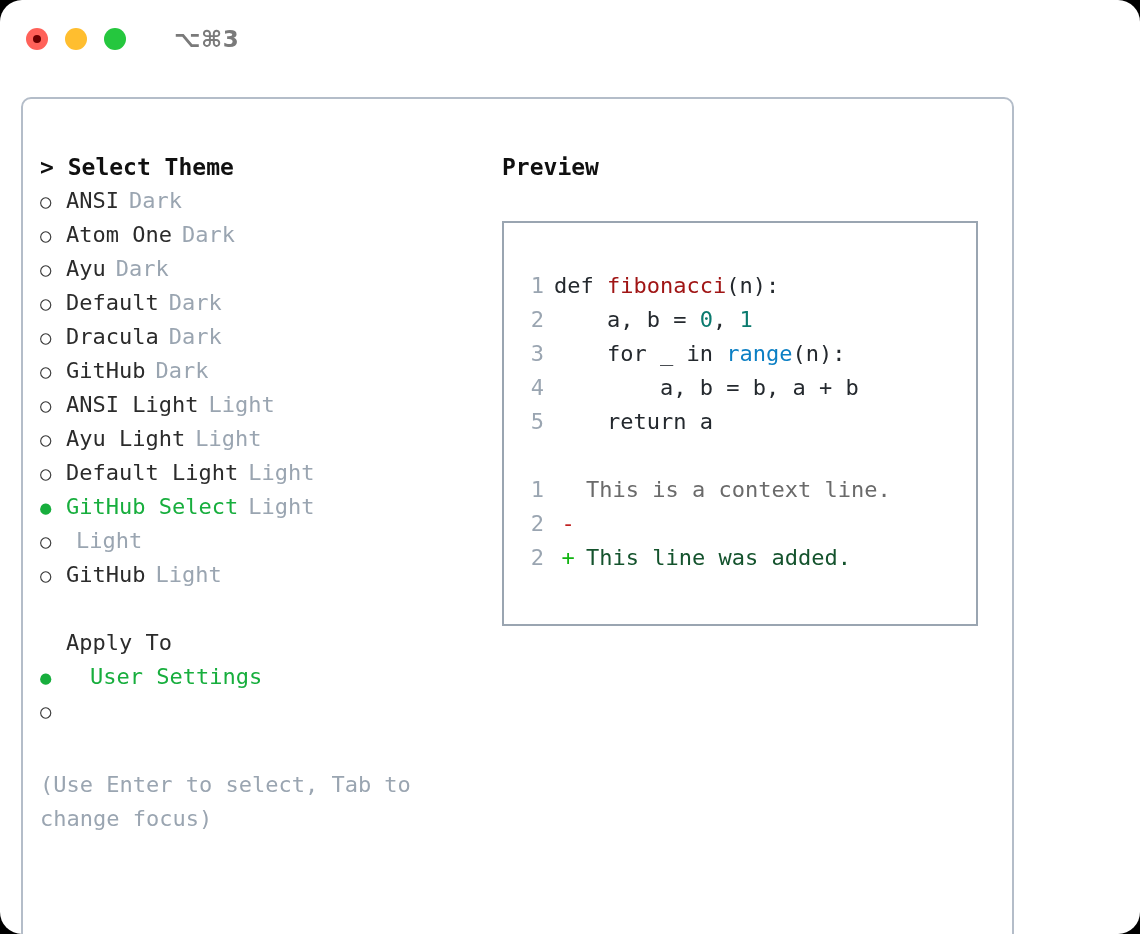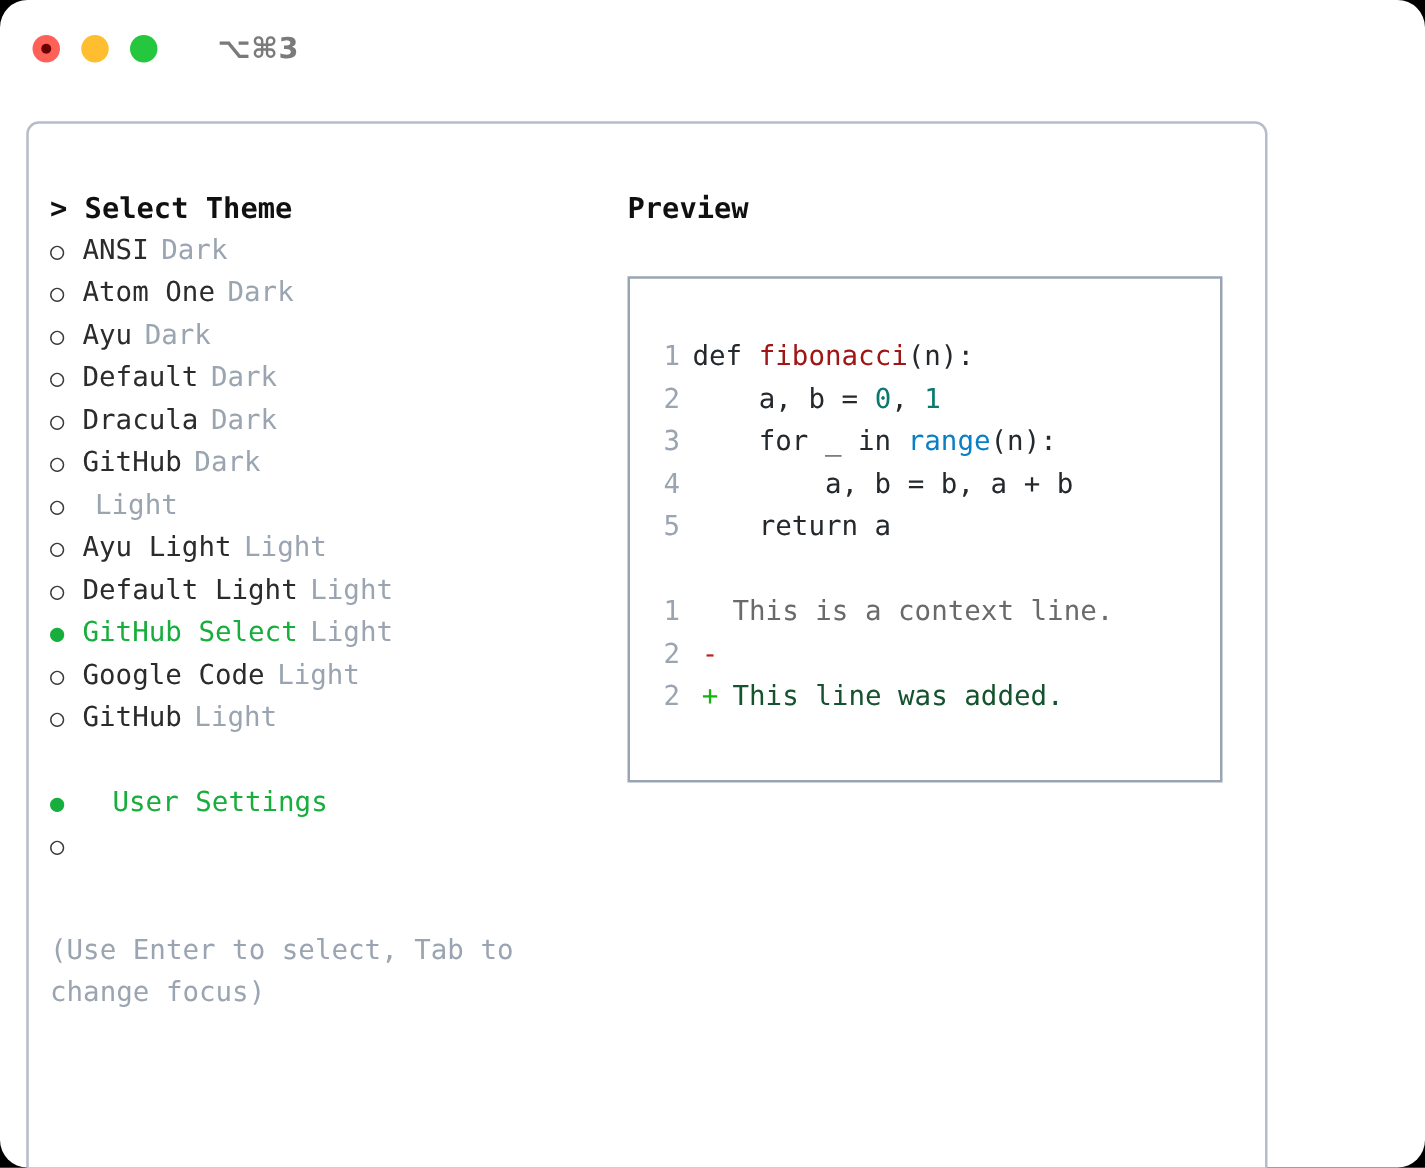--- a/index.html
+++ b/index.html
@@ -141,21 +141,21 @@
     height: 34px;
     font-size: 22px;
     white-space: pre;
   }
   .apply-row .opt-label { color: #2b2b2b; margin-left: 24px; }
   .apply-row.selected .opt-label { color: #17ae3d; }
   .apply-row.selected .bullet { color: #17ae3d; }
 
   
   .hint {
-    margin-top: 50px;
+    margin-top: 40px;
     font-size: 22px;
     line-height: 34px;
     color: #9aa5b1;
     width: 400px;
   }
 
   
   .right-col {
     position: absolute;
     left: 479px;
@@ -263,50 +263,51 @@
             <span class="theme-name">Dracula</span>
             <span class="theme-variant">Dark</span>
           </div>
           <div class="theme-row">
             <span class="bullet">○</span>
             <span class="theme-name">GitHub</span>
             <span class="theme-variant">Dark</span>
           </div>
           <div class="theme-row">
             <span class="bullet">○</span>
+            <span class="theme-name">ANSI Light</span>
             <span class="theme-variant">Light</span>
           </div>
           <div class="theme-row">
             <span class="bullet">○</span>
             <span class="theme-name">Ayu Light</span>
             <span class="theme-variant">Light</span>
           </div>
           <div class="theme-row">
             <span class="bullet">○</span>
             <span class="theme-name">Default Light</span>
             <span class="theme-variant">Light</span>
           </div>
           <div class="theme-row selected">
             <span class="bullet">●</span>
             <span class="theme-name">GitHub Select</span>
             <span class="theme-variant">Light</span>
           </div>
           <div class="theme-row">
             <span class="bullet">○</span>
-            <span class="theme-name">Google Code</span>
             <span class="theme-variant">Light</span>
           </div>
           <div class="theme-row">
             <span class="bullet">○</span>
             <span class="theme-name">GitHub</span>
             <span class="theme-variant">Light</span>
           </div>
         </div>
 
         <div class="apply-group">
+          <div class="apply-heading">Apply To</div>
           <div class="apply-row selected">
             <span class="bullet">●</span>
             <span class="opt-label">User Settings</span>
           </div>
           <div class="apply-row">
             <span class="bullet">○</span>
           </div>
         </div>
 
         <div class="hint">(Use Enter to select, Tab to change focus)</div>

